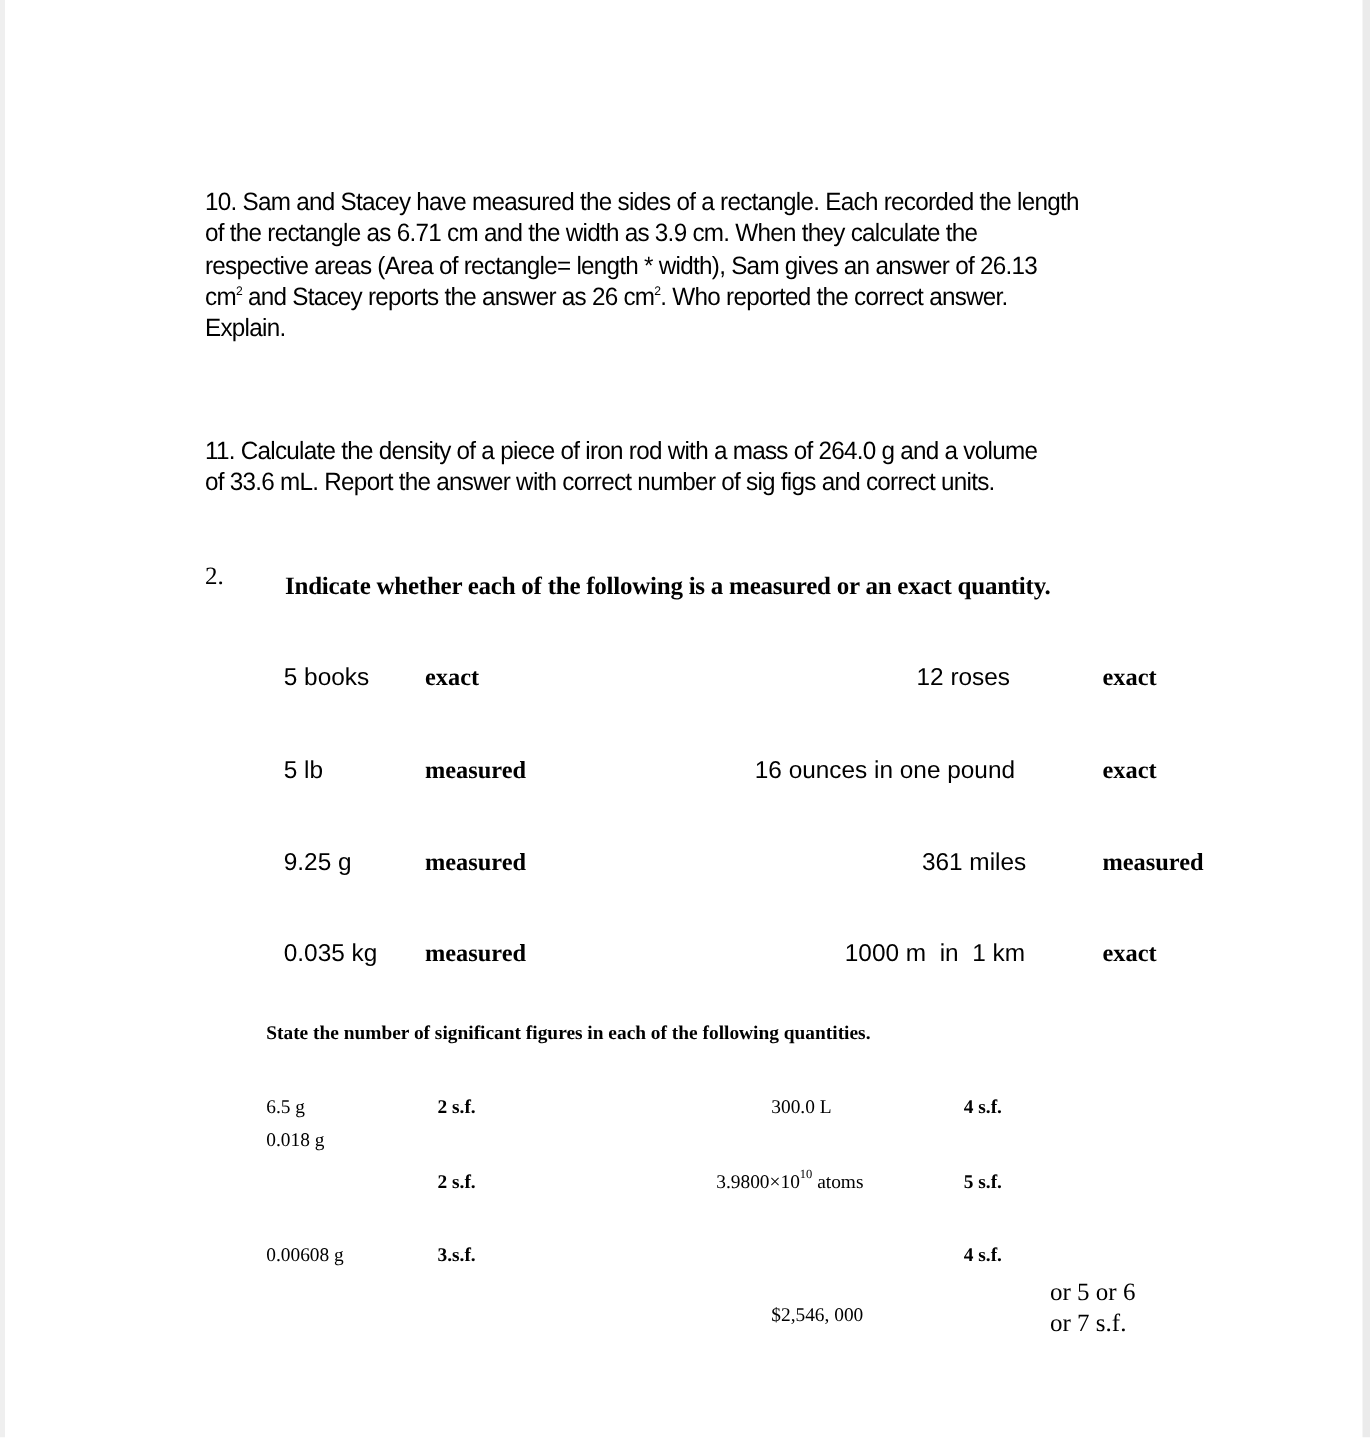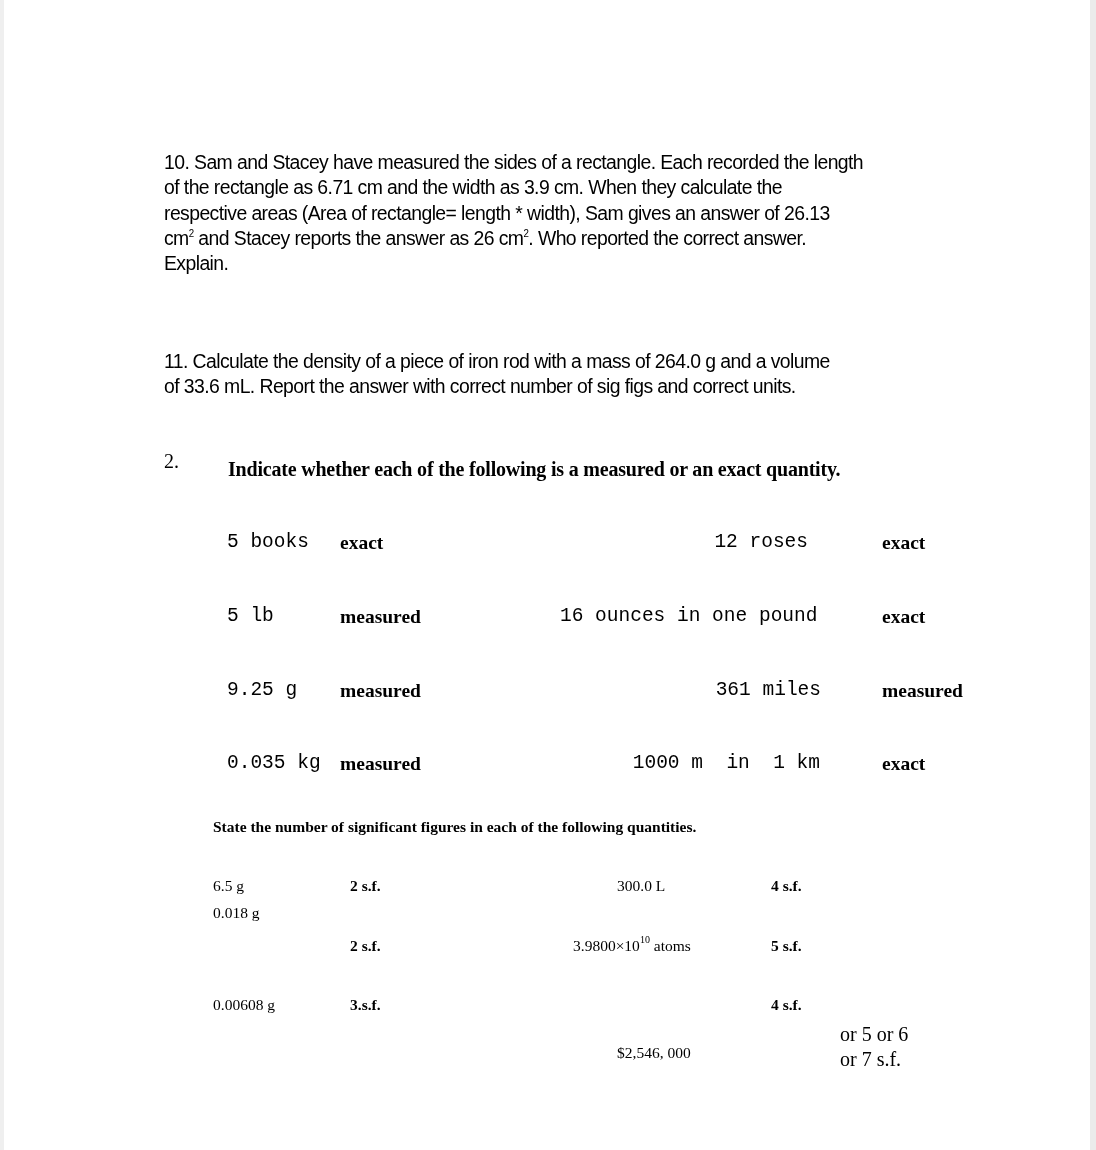--- a/index.html
+++ b/index.html
@@ -11,21 +11,21 @@
     .right-edge { position: absolute; left: 1090px; top: 0; width: 6px; height: 1150px; background: #ebebeb; }
     .abs { position: absolute; white-space: nowrap; }
     .q-text {
       font-family: "Liberation Sans", sans-serif; font-size: 20px; line-height: 25.3px;
       letter-spacing: -0.6px; transform: scaleX(0.97); transform-origin: left top;
     }
     .q10 { left: 164px; top: 150px; }
     .q11 { left: 164px; top: 349px; }
     .q12-num { left: 164px; top: 450px; font-family: "Liberation Serif", serif; font-size: 20px; }
     .q12-title { left: 228px; top: 458px; font-family: "Liberation Serif", serif; font-size: 20px; font-weight: bold; letter-spacing: -0.2px; }
-    .serif18 { font-family: Liberation Mono, monospace; font-size: 19.5px; }
+    .serif18 { font-family: Liberation Sans, sans-serif; font-size: 19.5px; }
     .bold18 { font-family: "Liberation Serif", serif; font-size: 19.5px; font-weight: bold; text-align: right; }
     .serif15 { font-family: "Liberation Serif", serif; font-size: 15.5px; text-align: right; }
     .bold15 { font-family: "Liberation Serif", serif; font-size: 15.5px; font-weight: bold; }
     .right-align { text-align: right; }
     sup { font-size: 10px; vertical-align: 8px; line-height: 0; }
     .note { font-family: "Liberation Serif", serif; font-size: 20px; line-height: 25px; }
   </style>
 </head>
 <body>
 

